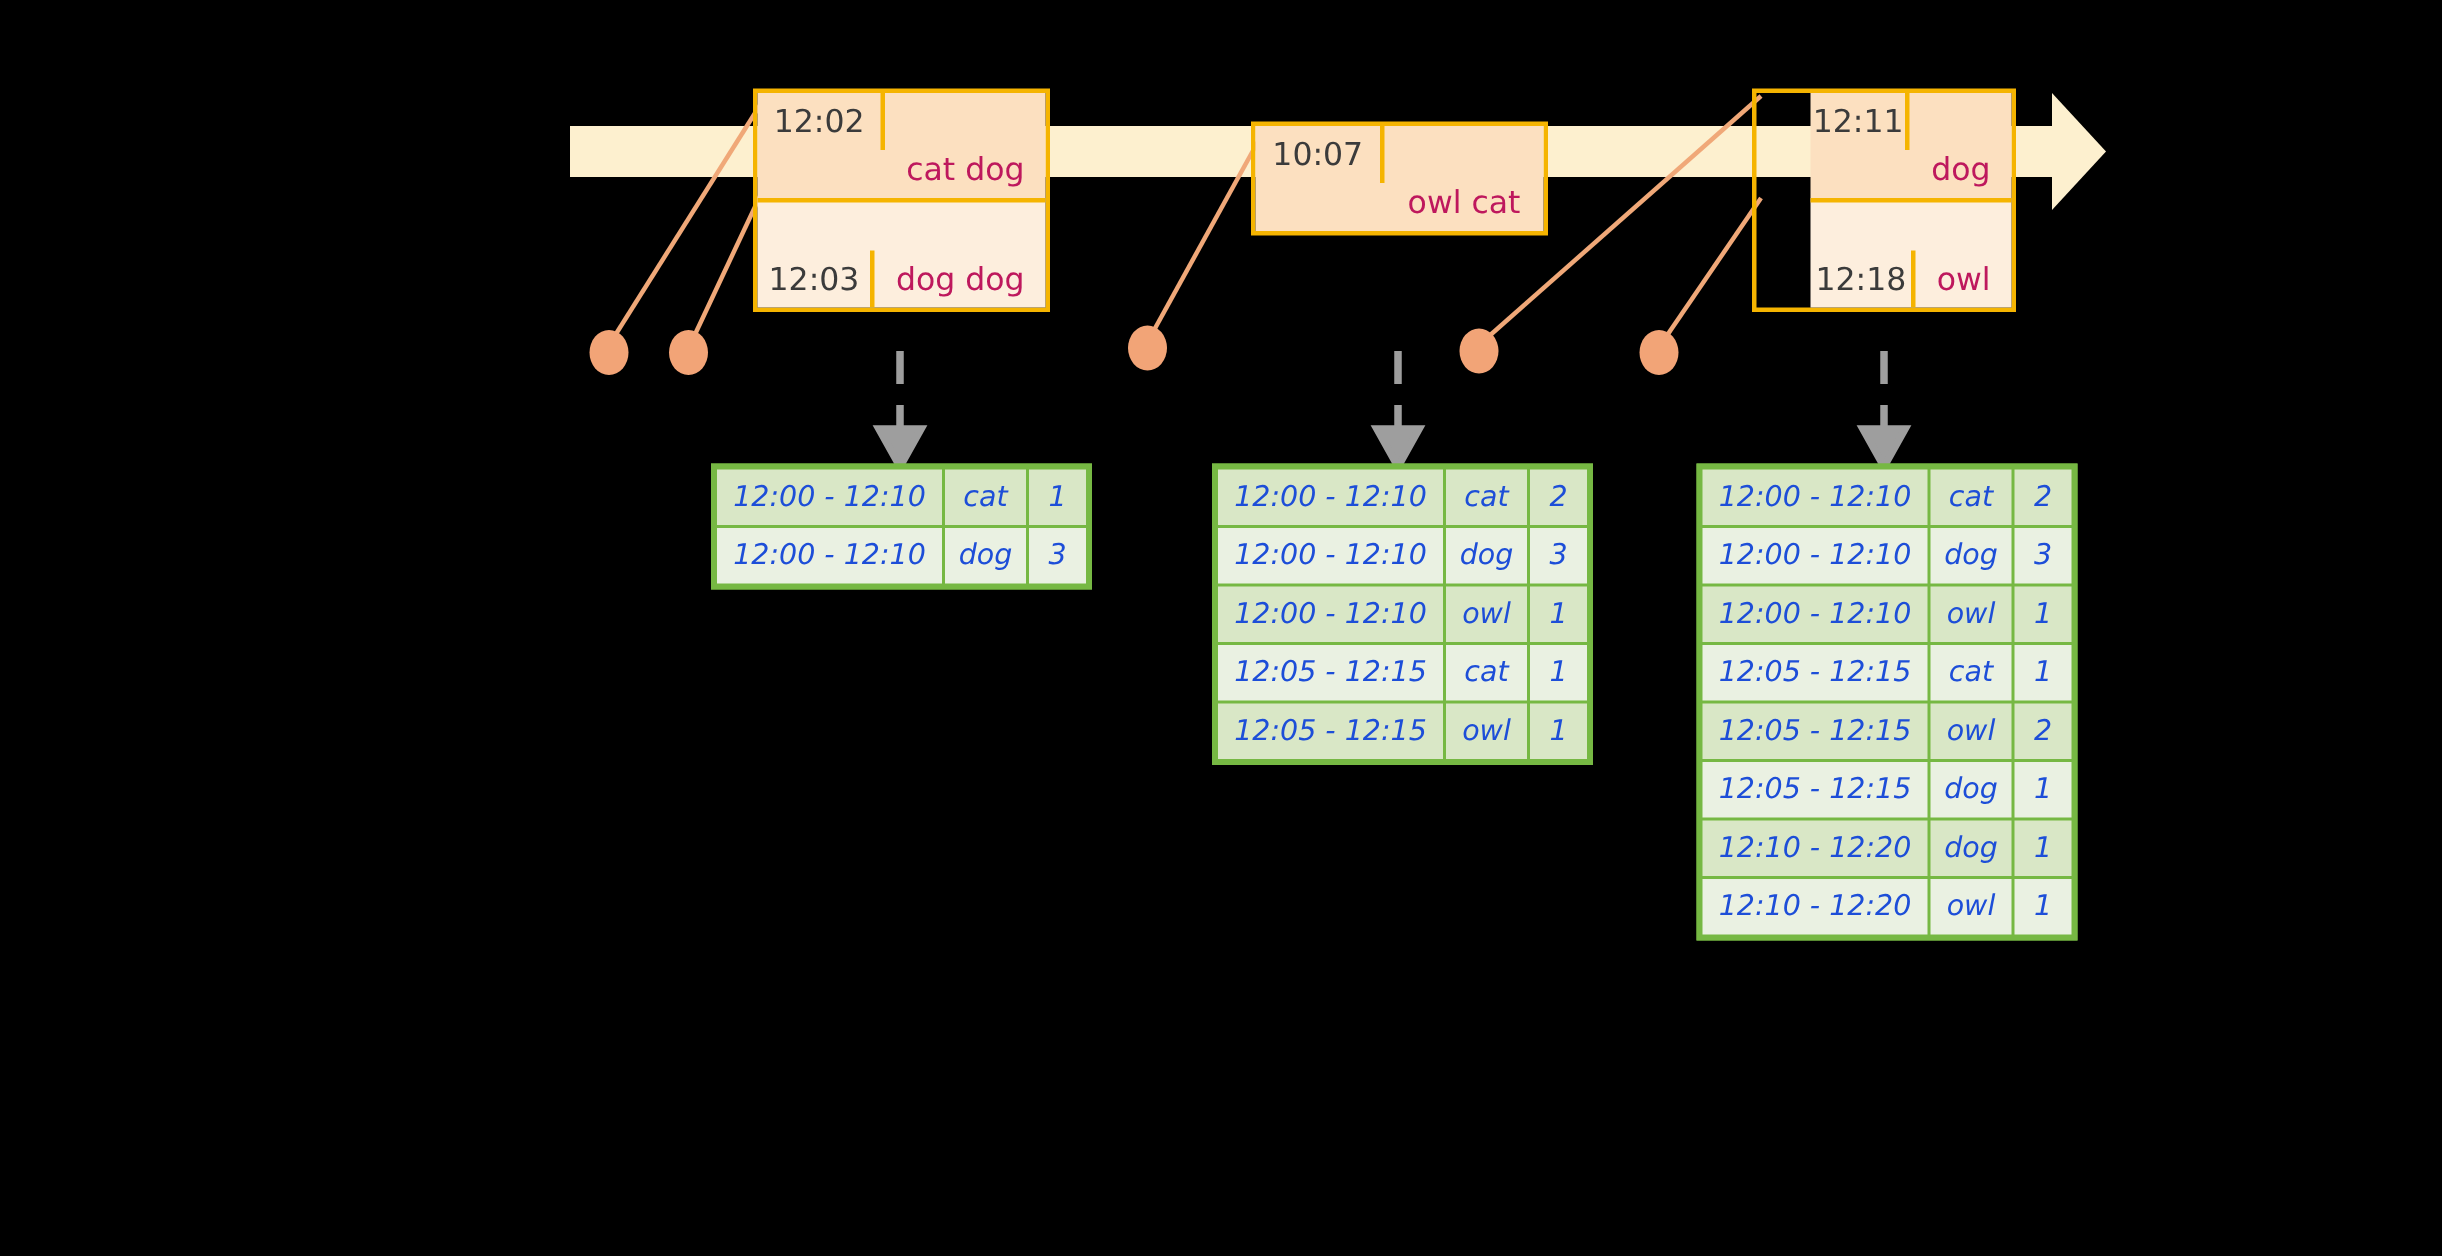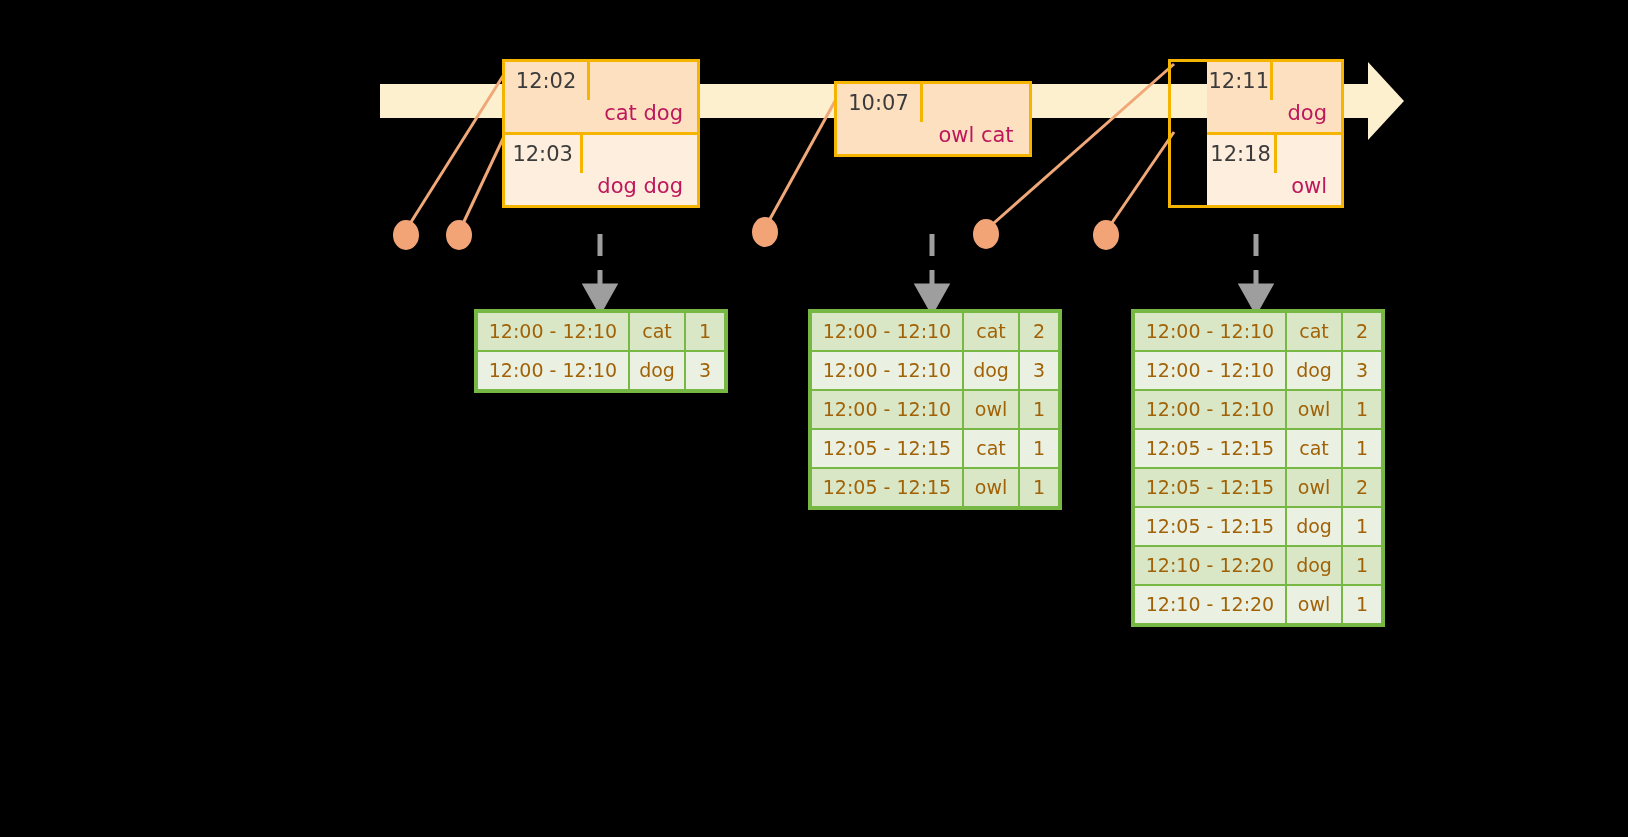--- a/index.html
+++ b/index.html
@@ -38,20 +38,21 @@
     flex-direction: column;
     z-index: 5;
   }
   .evt-row {
     display: flex;
     flex-direction: row;
     box-sizing: border-box;
   }
   .evt-row + .evt-row {
     border-top: 3px solid #f5b400;
+    align-items: flex-end;
   }
   .evt-row.shade-a { background: #fce0c0; }
   .evt-row.shade-b { background: #fdeedd; }
   .evt-time {
     width: 86px;
     text-align: center;
     font-size: 21px;
     color: #3b3b3b;
     line-height: 38px;
     height: 38px;
@@ -83,26 +84,27 @@
   }
   .rrow {
     display: flex;
     flex-direction: row;
     height: 37px;
     box-sizing: border-box;
   }
   .rrow + .rrow { margin-top: 2px; }
   .rcell {
     font-size: 19px;
-    color: #a16207;
+    color: #1d4ed8;
     line-height: 37px;
     height: 37px;
     box-sizing: border-box;
     text-align: center;
     white-space: nowrap;
+    font-style: italic;
   }
   .rcell + .rcell { margin-left: 2px; }
   .c-window { width: 150px; }
   .c-key    { width: 54px; }
   .c-count  { width: 38px; }
   .shade-a .rcell { background: #d9e7c6; }
   .shade-b .rcell { background: #eaf1e2; }
 </style>
 </head>
 <body>

